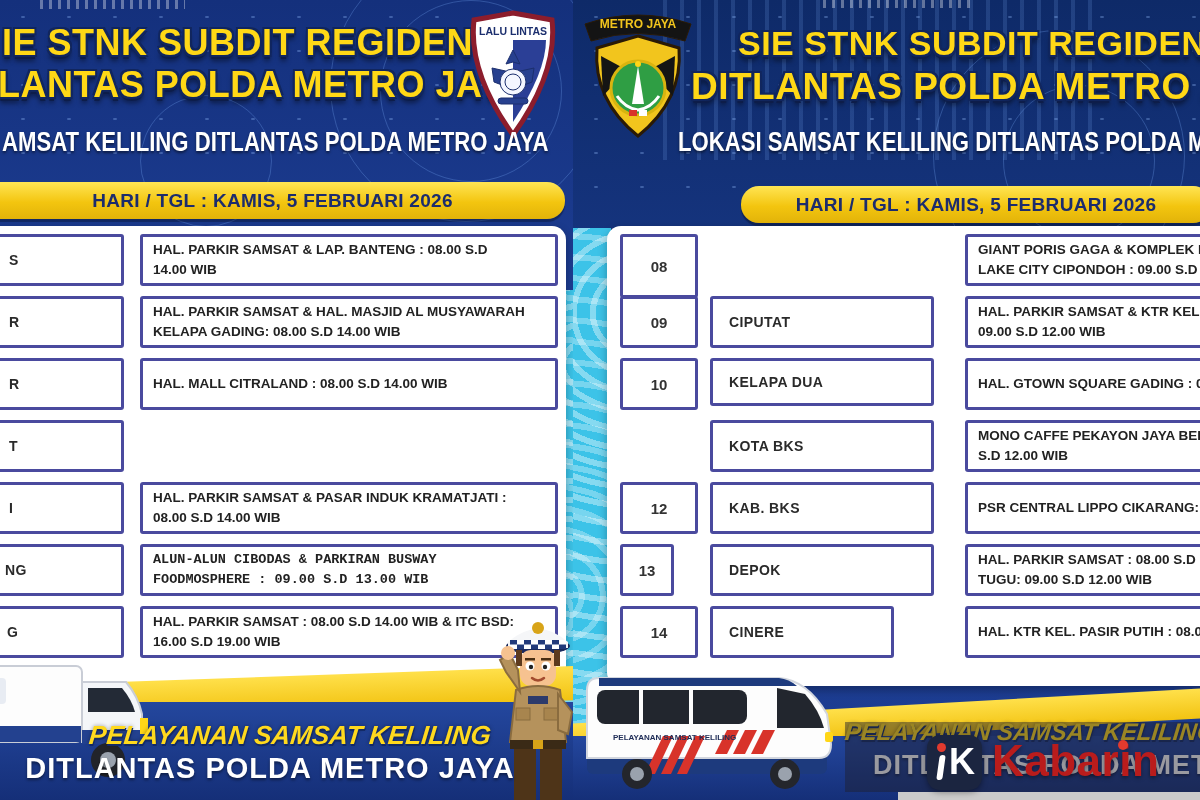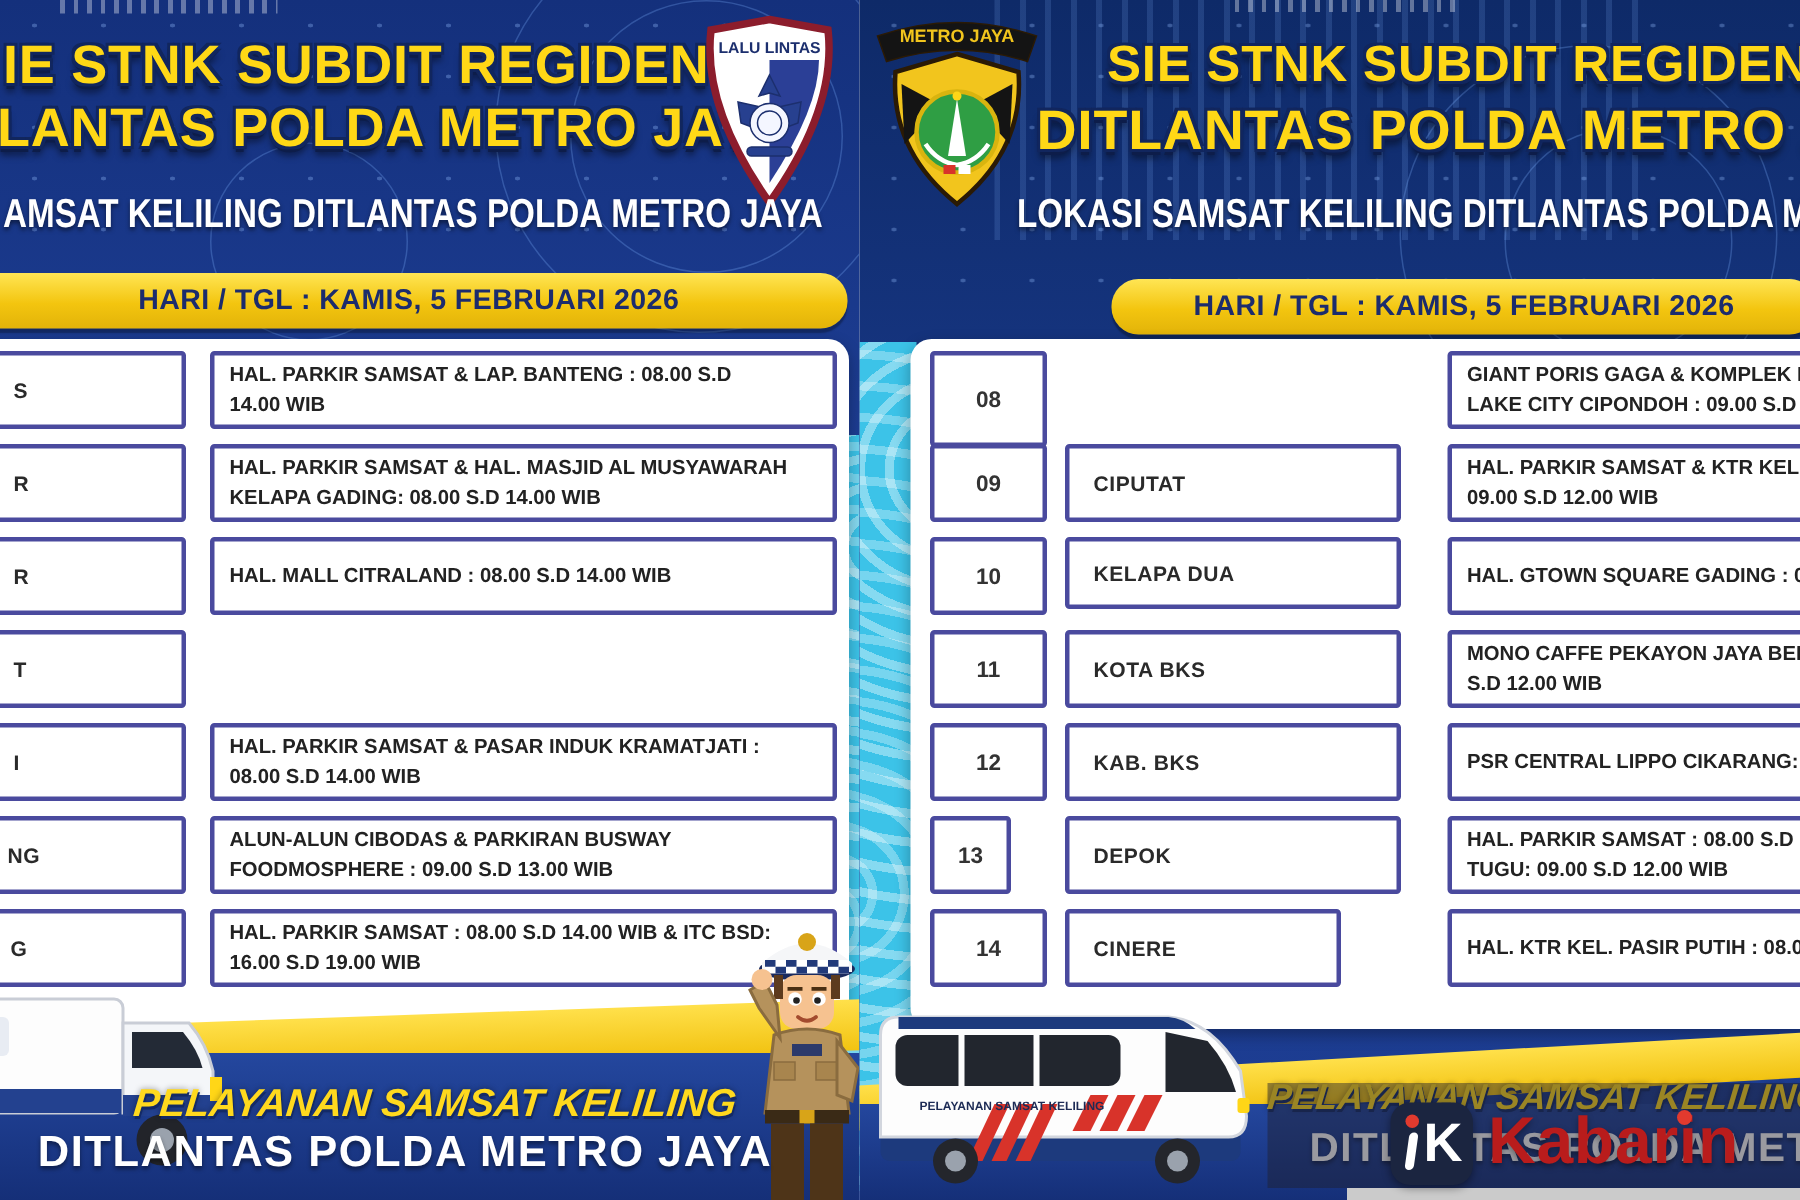--- a/index.html
+++ b/index.html
@@ -90,21 +90,21 @@
         <span>T</span>
       </div>
     <div class="abs cell loc" style="left:-80px;top:482px;width:204px;height:52px;padding-left:86px;">
         <span>I</span>
       </div>
     <div class="abs cell detail" style="left:140px;top:482px;width:418px;height:52px;"><span class="detail" style="padding:0;">HAL. PARKIR SAMSAT &amp; PASAR INDUK KRAMATJATI :
 08.00 S.D 14.00 WIB</span></div>
     <div class="abs cell loc" style="left:-80px;top:544px;width:204px;height:52px;padding-left:82px;">
         <span>NG</span>
       </div>
-    <div class="abs cell detail" style="left:140px;top:544px;width:418px;height:52px;"><span class="detail" style="padding:0;">ALUN-ALUN CIBODAS &amp; PARKIRAN BUSWAY
+    <div class="abs cell detail" style="left:140px;top:544px;width:418px;height:52px;"><span class="detail" style="padding:0;font-family:Liberation Mono, monospace;">ALUN-ALUN CIBODAS &amp; PARKIRAN BUSWAY
 FOODMOSPHERE : 09.00 S.D 13.00 WIB</span></div>
     <div class="abs cell loc" style="left:-80px;top:606px;width:204px;height:52px;padding-left:84px;">
         <span>G</span>
       </div>
     <div class="abs cell detail" style="left:140px;top:606px;width:418px;height:52px;"><span class="detail" style="padding:0;">HAL. PARKIR SAMSAT : 08.00 S.D 14.00 WIB &amp; ITC BSD:
 16.00 S.D 19.00 WIB</span></div>
 
     <div class="abs stripe" style="left:-15px;top:676px;width:610px;height:34px;transform:rotate(-2deg);"></div>
     <div class="abs footer-band" style="left:0;top:702px;width:573px;height:98px;"></div>
 
@@ -210,23 +210,20 @@
       </div>
     <div class="abs cell detail" style="left:392px;top:296px;width:300px;height:52px;"><span class="detail" style="padding:0;white-space:pre;">HAL. PARKIR SAMSAT &amp; KTR KEL. PO
 09.00 S.D 12.00 WIB</span></div>
     <div class="abs cell num" style="left:47px;top:358px;width:78px;height:52px;">
         <span>10</span>
       </div>
     <div class="abs cell loc" style="left:137px;top:358px;width:224px;height:48px;padding-left:16px;">
         <span>KELAPA DUA</span>
       </div>
     <div class="abs cell detail" style="left:392px;top:358px;width:300px;height:52px;"><span class="detail" style="padding:0;white-space:pre;">HAL. GTOWN SQUARE GADING : 08.0</span></div>
-    <div class="abs cell num" style="left:47px;top:420px;width:78px;height:52px;">
-        <span>11</span>
-      </div>
     <div class="abs cell loc" style="left:137px;top:420px;width:224px;height:52px;padding-left:16px;">
         <span>KOTA BKS</span>
       </div>
     <div class="abs cell detail" style="left:392px;top:420px;width:300px;height:52px;"><span class="detail" style="padding:0;white-space:pre;">MONO CAFFE PEKAYON JAYA BEKASI
 S.D 12.00 WIB</span></div>
     <div class="abs cell num" style="left:47px;top:482px;width:78px;height:52px;">
         <span>12</span>
       </div>
     <div class="abs cell loc" style="left:137px;top:482px;width:224px;height:52px;padding-left:16px;">
         <span>KAB. BKS</span>

